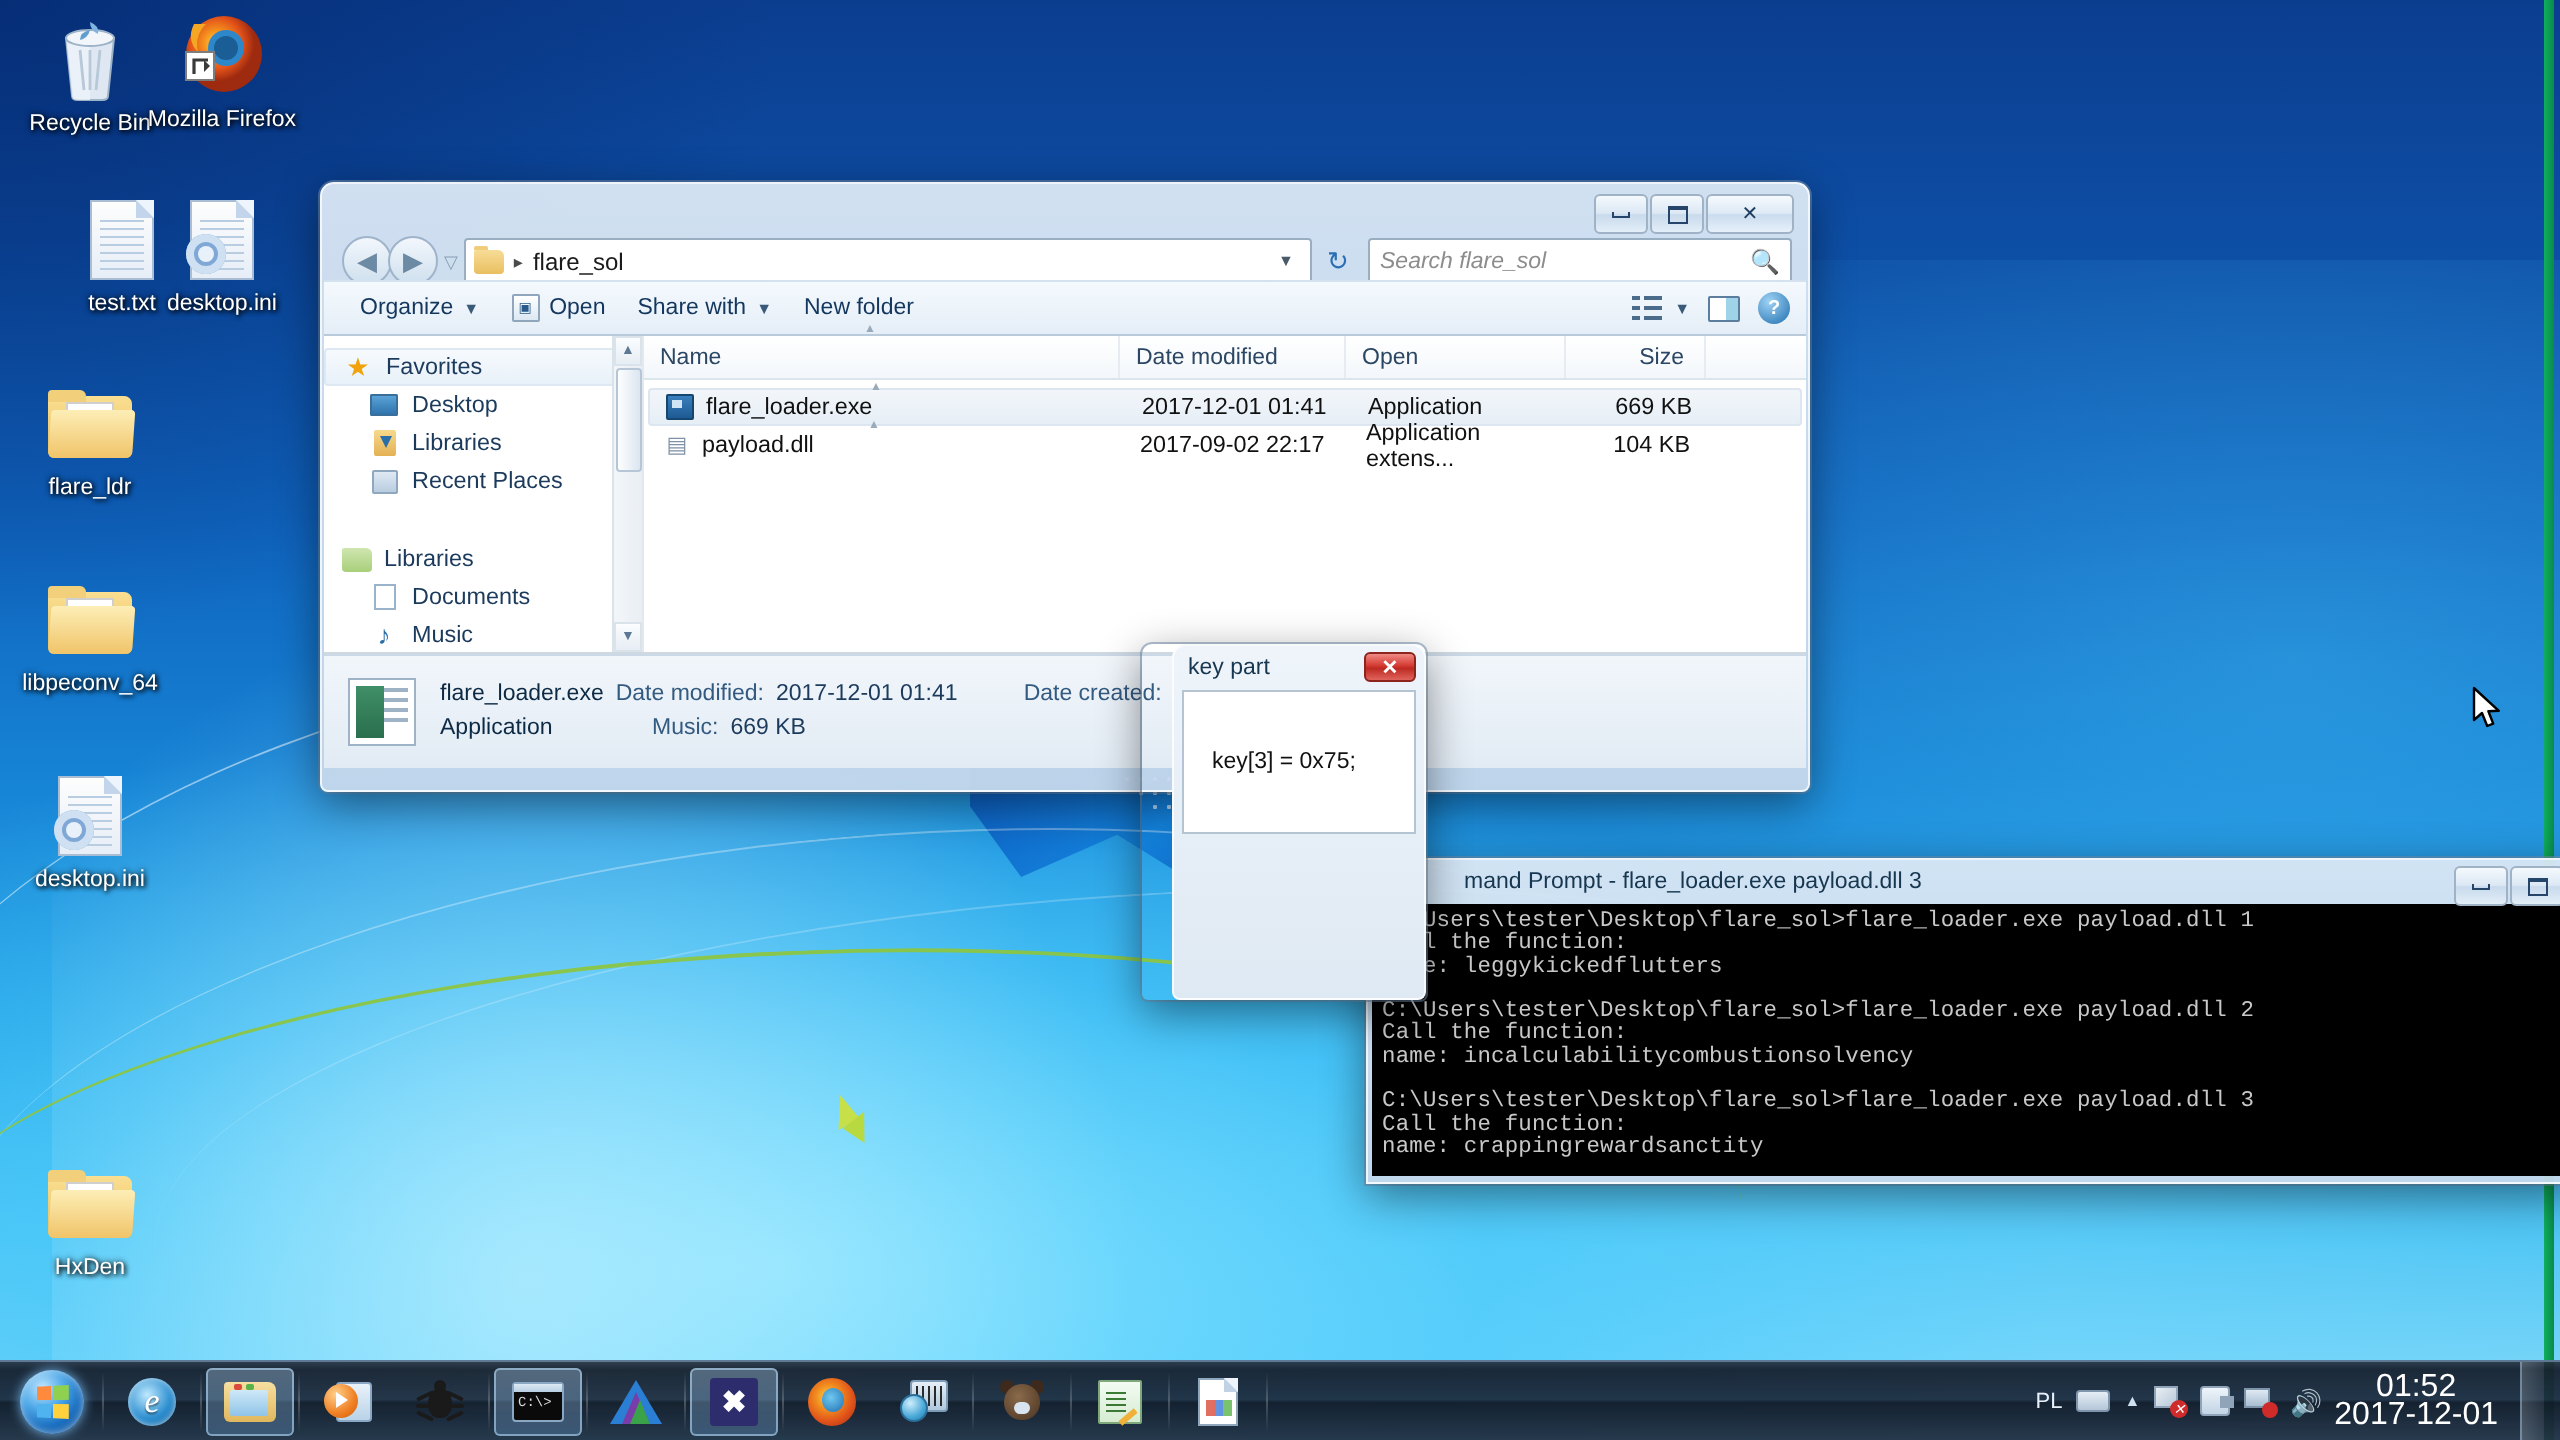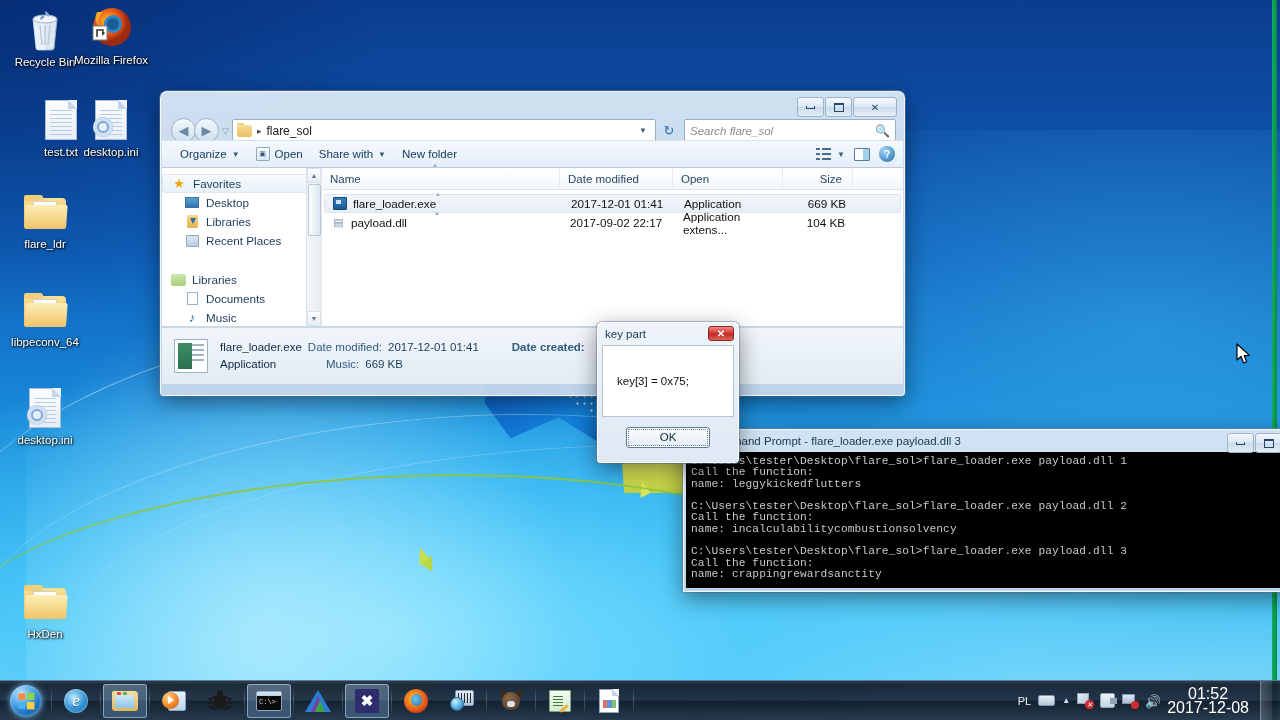--- a/index.html
+++ b/index.html
@@ -220,25 +220,25 @@
     border-top:1px solid #cbd8e5; padding:0 12px; gap:12px; }
   .det-thumb { width:34px; height:34px; border:1px solid #9fb3c6; background:#fff; position:relative; }
   .det-thumb i { position:absolute; left:3px; top:3px; width:14px; height:26px;
     background:linear-gradient(#3f8f68,#2a6f4e); }
   .det-thumb b { position:absolute; right:3px; top:4px; width:12px; height:2px; background:#9fb3c6;
     box-shadow:0 5px 0 #9fb3c6, 0 10px 0 #9fb3c6, 0 15px 0 #9fb3c6; }
   .det-txt { font-size:11.5px; color:#1b3a5c; line-height:17px; }
   .det-row { display:flex; gap:6px; }
   .det-strong { font-weight:normal; color:#0d2a45; }
   .det-lbl { color:#335a80; }
-  .det-col2 { margin-left:27px;font-weight:bold; }
-
-  
-  #keydlg { left:597px; top:322px; width:142px; height:141px; z-index:40;
-    border-radius:5px 5px 3px 3px; }
+  .det-col2 { margin-left:27px; }
+
+  
+  #keydlg { left:571px; top:322px; width:142px; height:178px; z-index:40;
+    border-radius:5px 5px 3px 3px;padding-left:15px; }
   #keydlg .win-frame { background:linear-gradient(to bottom,#eef4fa,#dfe9f3); padding:0; }
   .kd-title { height:22px; display:flex; align-items:center; padding-left:7px;
     font-size:11.5px; color:#17364f; }
   .kd-close { position:absolute; right:5px; top:4px; width:26px; height:15px; border-radius:3px;
     background:linear-gradient(to bottom,#f08a84 0%,#d33b33 45%,#bd2a22 55%,#e0645c 100%);
     border:1px solid #8d241d; color:#fff; font-size:10px; display:flex;align-items:center;justify-content:center;
     font-weight:bold; }
   .kd-body { margin:0 4px; height:72px; background:#fff; border:1px solid #b5c4d2;
     display:flex; align-items:center; padding-left:14px; font-size:11.5px; color:#111; }
   .kd-footer { height:40px; display:flex; align-items:center; justify-content:center; }
@@ -698,25 +698,20 @@
   <div class="win-frame">
     <div class="kd-title">
       <span>key part</span>
       <div class="kd-close">
         <span>✕</span>
       </div>
     </div>
     <div class="kd-body">
       <span>key[3] = 0x75;</span>
     </div>
-    <div class="kd-footer">
-      <div class="kd-ok">
-        <span>OK</span>
-      </div>
-    </div>
   </div>
 </div>
 
 <div id="cursor">
   <svg width="16" height="23" viewBox="0 0 16 23">
     <path d="M1 1 L1 17 L5 13.5 L7.6 20 L10.6 18.8 L8.2 12.6 L13.4 12.4 Z" fill="#ffffff" stroke="#000000" stroke-width="1.2" stroke-linejoin="round"></path>
   </svg>
 </div>
 
 <div id="taskbar">
@@ -815,17 +810,17 @@
         <i class="bad">✕</i>
     </span>
     <span class="plugic"></span>
     <span class="netic">
         <i class="m"></i>
         <i class="x"></i>
       </span>
     <span class="spk">🔊</span>
     <div class="clock">
       <div>01:52</div>
-      <div>2017-12-08</div>
+      <div>2017-12-01</div>
     </div>
     <span class="showdesk"></span>
   </div>
 </div>
 
 </body></html>

